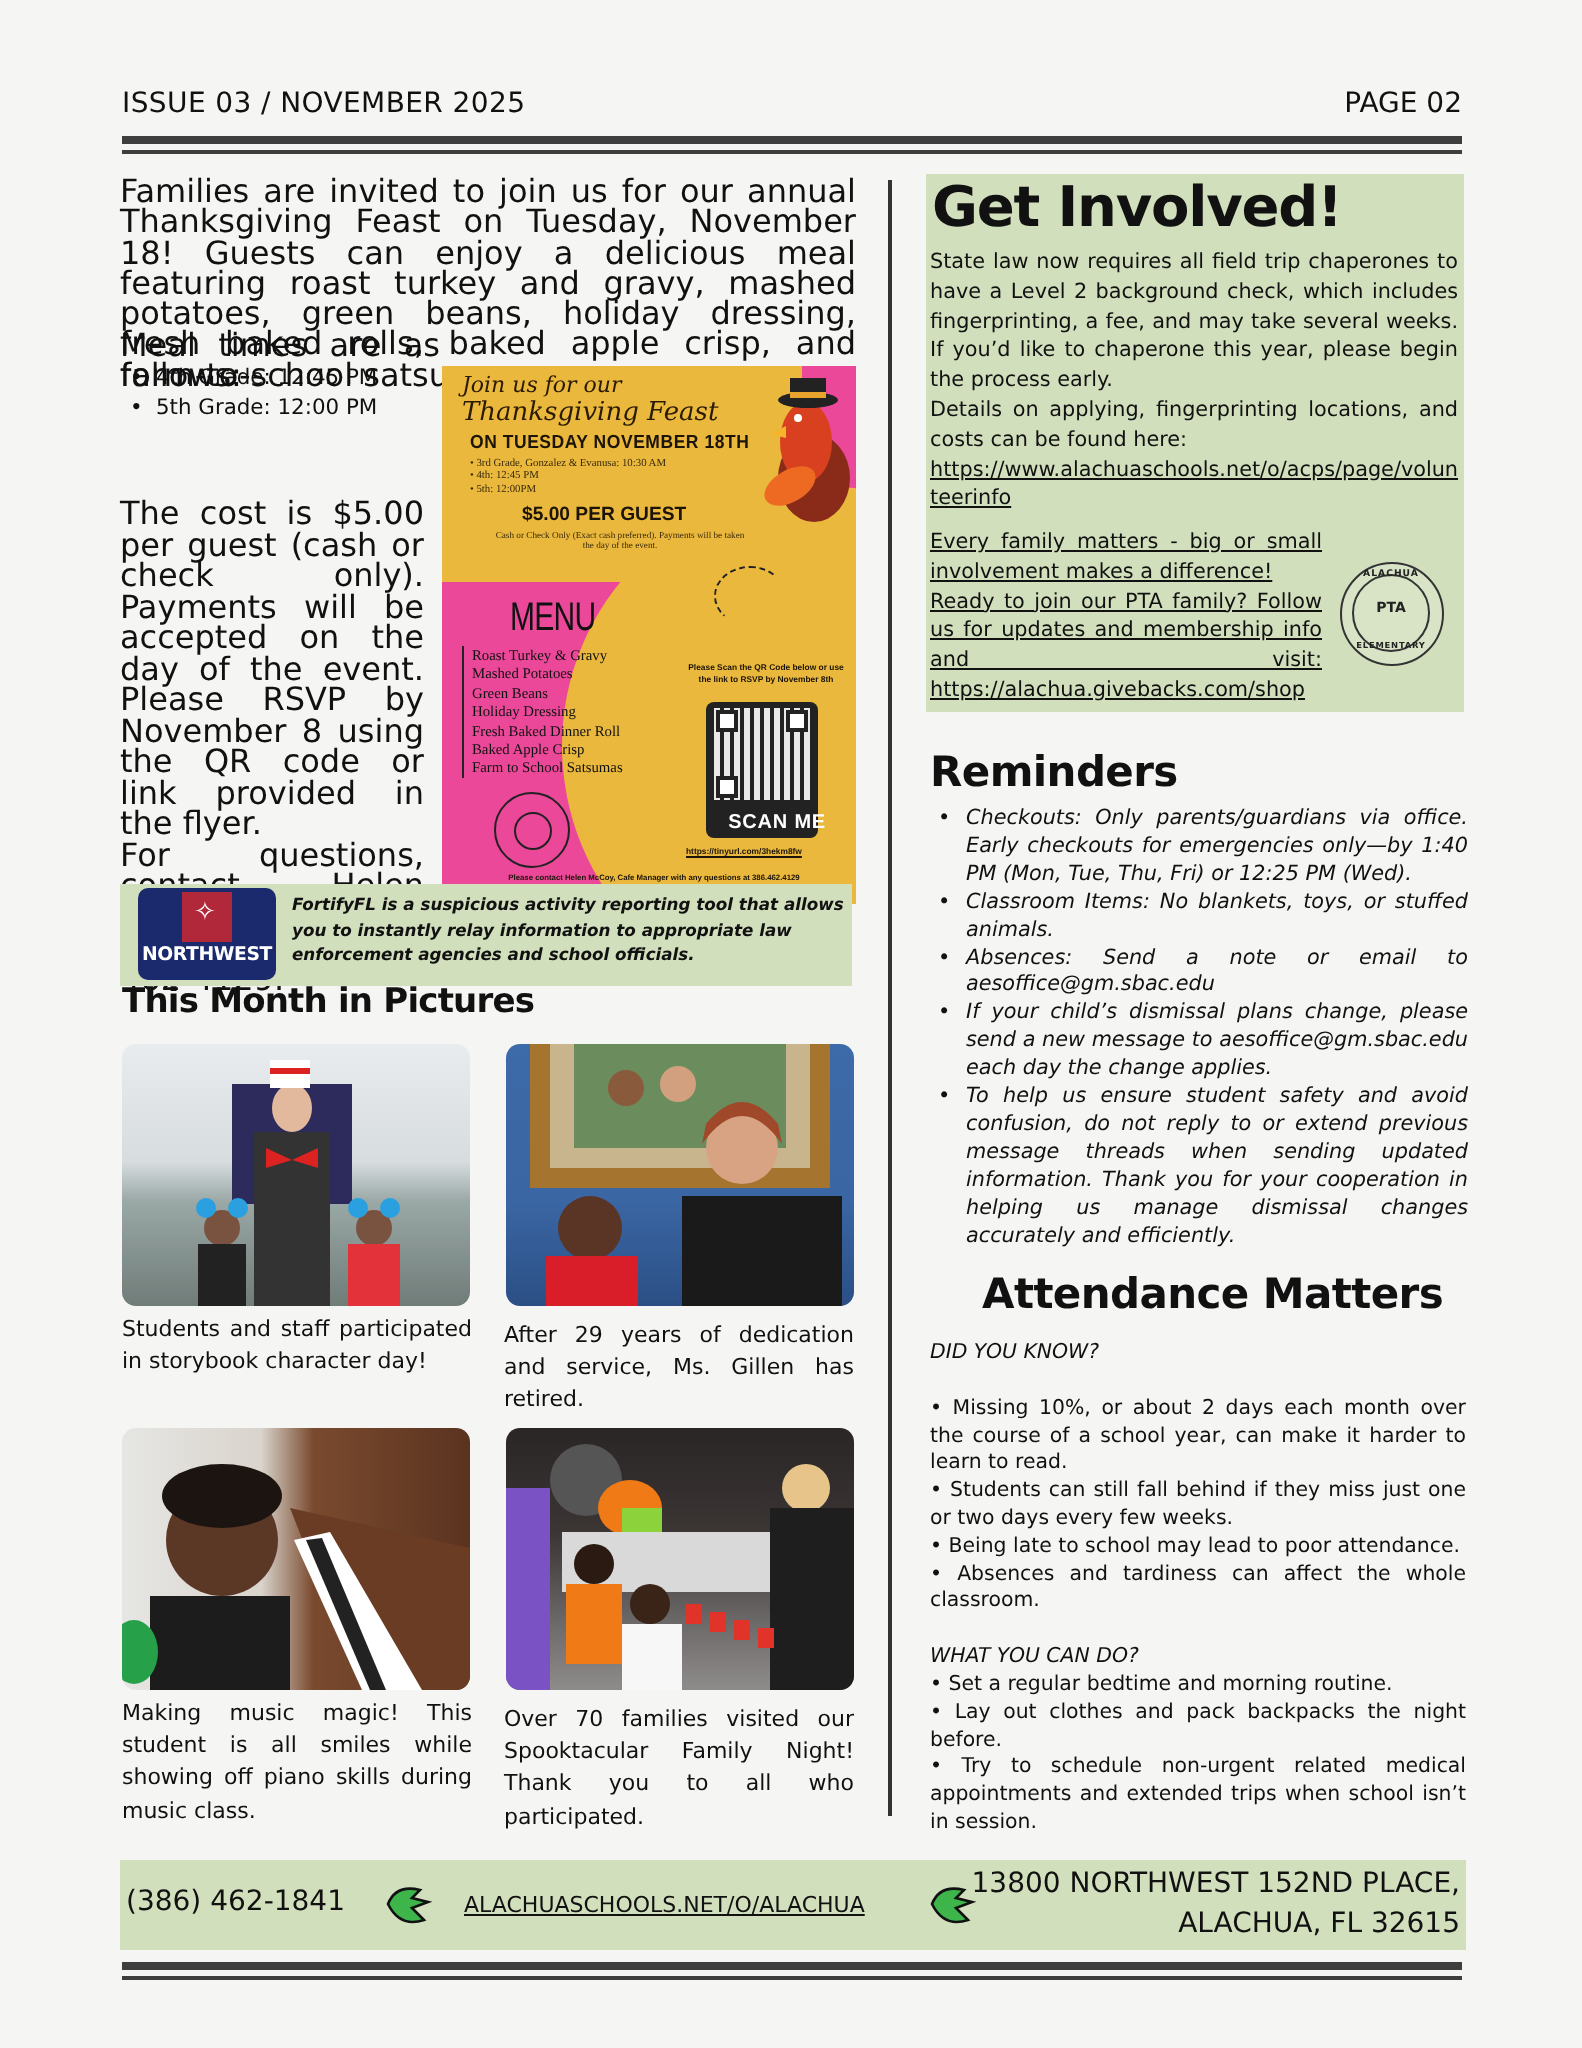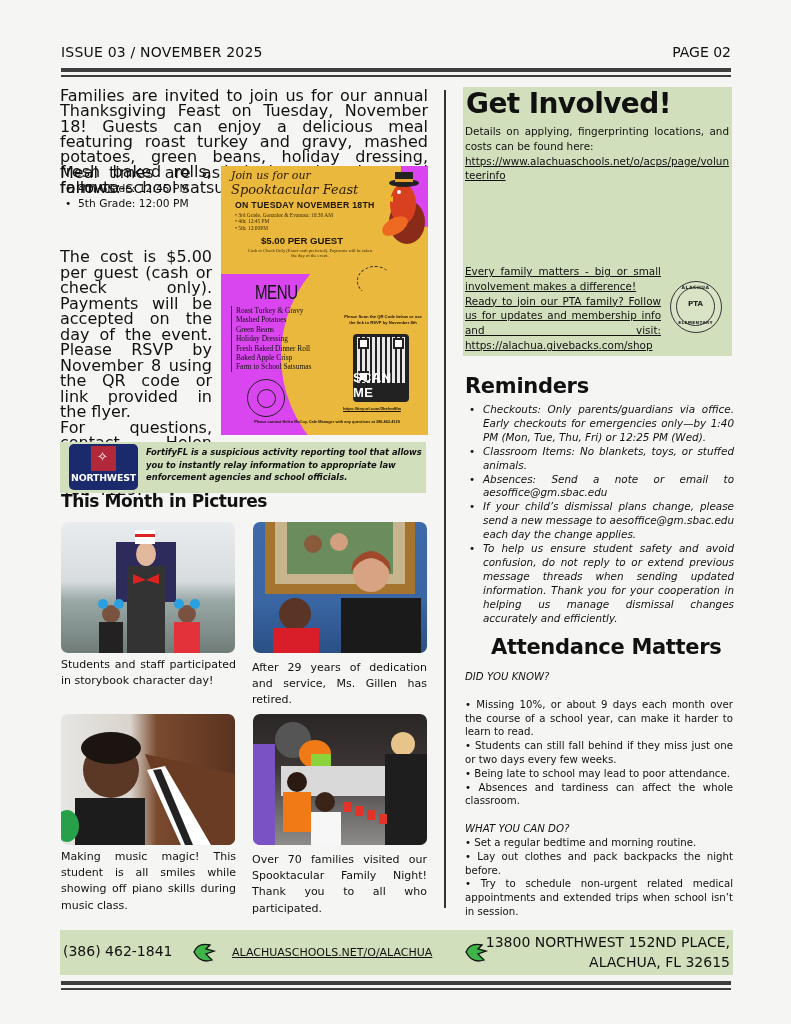--- a/index.html
+++ b/index.html
@@ -18,38 +18,38 @@
 
   .intro { position: absolute; left: 60px; top: 88px; width: 368px; }
   .meal-head { position: absolute; left: 60px; top: 165px; width: 160px; }
   .meal-list { position: absolute; left: 60px; top: 181px; width: 160px; list-style: none; }
   .meal-list li { font-size: 10.7px; line-height: 15.4px; padding-left: 18px; position: relative; }
   .meal-list li::before { content: "•"; position: absolute; left: 5px; }
   .cost { position: absolute; left: 60px; top: 249px; width: 152px; }
   .cost .p { line-height: 15.5px; }
 
   
-  .flyer { position: absolute; left: 221px; top: 166px; width: 207px; height: 269px; background: #d946ef; overflow: hidden; }
+  .flyer { position: absolute; left: 221px; top: 183px; width: 207px; height: 269px; background: #ec4899; overflow: hidden; }
   .flyer .top { position: absolute; left: 0; top: 0; width: 180px; height: 108px; background: #eab83c; border-bottom-right-radius: 14px; }
   .flyer .wedge { position: absolute; left: 60px; top: 60px; width: 260px; height: 260px; background: #eab83c; border-radius: 50%; }
   .flyer .script { position: absolute; left: 10px; top: 4px; font-family: "DejaVu Serif", serif; font-style: italic; font-size: 11px; line-height: 12px; color: #2b1b05; }
   .flyer .script2 { position: absolute; left: 10px; top: 16px; font-family: "DejaVu Serif", serif; font-style: italic; font-size: 13px; color: #2b1b05; }
   .flyer .date { position: absolute; left: 14px; top: 33px; font-family: "Liberation Sans", sans-serif; font-weight: bold; font-size: 9.5px; letter-spacing: 0.3px; color: #1c1408; transform: scaleX(0.92); transform-origin: left; }
   .flyer .times { position: absolute; left: 14px; top: 46px; font-family: "Liberation Serif", serif; font-size: 5.4px; line-height: 6.3px; color: #3a2a0a; }
   .flyer .price { position: absolute; left: 40px; top: 69px; font-family: "Liberation Sans", sans-serif; font-weight: bold; font-size: 9.6px; color: #1c1408; }
   .flyer .cash { position: absolute; left: 24px; top: 82px; width: 130px; text-align: center; font-family: "Liberation Serif", serif; font-size: 4.6px; line-height: 5.4px; color: #3a2a0a; }
   .flyer .menu-title { position: absolute; left: 34px; top: 115px; font-family: "Liberation Sans", sans-serif; font-size: 20px; letter-spacing: -0.5px; transform: scaleX(0.75); transform-origin: left; color: #111; }
   .flyer .menu-list { position: absolute; left: 10px; top: 140px; border-left: 1px solid #222; padding-left: 4px; font-family: "Liberation Serif", serif; font-size: 7.4px; line-height: 9.4px; color: #111; }
   .flyer .scan-note { position: absolute; left: 120px; top: 148px; width: 84px; text-align: center; font-family: "Liberation Sans", sans-serif; font-weight: bold; font-size: 4.2px; line-height: 6px; color: #1c1408; }
   .flyer .qr { position: absolute; left: 132px; top: 168px; width: 56px; height: 68px; background: #222; border-radius: 4px; }
   .flyer .qr-inner { position: absolute; left: 4px; top: 3px; width: 48px; height: 46px; background:
       repeating-linear-gradient(90deg, #fff 0 3px, #222 3px 5px),
       #fff; opacity: 0.9; }
   .flyer .qr-corner { position: absolute; width: 11px; height: 11px; border: 2.5px solid #222; background: #fff; }
-  .flyer .scan-me { position: absolute; left: 0; bottom: 2px; width: 60px; text-align: left; color: #fff; font-family: "Liberation Sans", sans-serif; font-weight: bold; font-size: 13px; letter-spacing: 0.4px; }
+  .flyer .scan-me { position: absolute; left: 0; bottom: 2px; width: 60px; text-align: right; color: #fff; font-family: "Liberation Sans", sans-serif; font-weight: bold; font-size: 10px; letter-spacing: 0.4px; }
   .flyer .flyer-link { position: absolute; left: 122px; top: 240px; font-family: "Liberation Sans", sans-serif; font-size: 4.2px; text-decoration: underline; color: #1c1408; font-weight: bold; }
   .flyer .contact { position: absolute; left: 8px; top: 253px; width: 196px; text-align: center; font-family: "Liberation Sans", sans-serif; font-weight: bold; font-size: 3.9px; color: #1c1408; }
   .flyer .seal { position: absolute; left: 26px; top: 213px; width: 38px; height: 38px; border: 1.5px solid #222; border-radius: 50%; }
   .flyer .seal::after { content: ""; position: absolute; left: 9px; top: 9px; width: 17px; height: 17px; border: 1.5px solid #222; border-radius: 50%; }
   .flyer .turkey { position: absolute; left: 152px; top: 4px; width: 52px; height: 80px; }
   .flyer .dash { position: absolute; left: 136px; top: 100px; width: 36px; height: 30px; border: 1.3px dashed #222; border-radius: 50%; border-color: #222 transparent transparent #222; }
 
   
   .fortify { position: absolute; left: 60px; top: 442px; width: 366px; height: 51px; background: #d2dfbc; }
   .fortify .logo { position: absolute; left: 9px; top: 2px; width: 69px; height: 46px; background: #1a2a6c; border-radius: 5px; overflow: hidden; }
@@ -125,21 +125,21 @@
 </ul>
 <div class="cost">
   <p class="p">The cost is $5.00 per guest (cash or check only). Payments will be accepted on the day of the event. Please RSVP by November 8 using the QR code or link provided in the flyer.</p>
   <p class="p">For questions, contact Helen McCoy, Café Manager, at 386-462-4129.</p>
 </div>
 
 <div class="flyer">
   <div class="wedge"></div>
   <div class="top"></div>
   <span class="script">Join us for our</span>
-  <span class="script2">Spooktacular Feast</span>
+  <span class="script2">Thanksgiving Feast</span>
   <span class="date">ON TUESDAY NOVEMBER 18TH</span>
   <div class="times">
     <div>• 3rd Grade, Gonzalez &amp; Evanusa: 10:30 AM</div>
     <div>• 4th: 12:45 PM</div>
     <div>• 5th: 12:00PM</div>
   </div>
   <span class="price">$5.00 PER GUEST</span>
   <span class="cash">Cash or Check Only (Exact cash preferred). Payments will be taken the day of the event.</span>
   <svg class="turkey" viewBox="0 0 52 80">
     <ellipse cx="34" cy="52" rx="18" ry="22" fill="#8a2b1a"></ellipse>
@@ -251,20 +251,21 @@
 </div>
 
 <p class="caption cap1">Students and staff participated in storybook character day!</p>
 <p class="caption cap2">After 29 years of dedication and service, Ms. Gillen has retired.</p>
 <p class="caption cap3">Making music magic! This student is all smiles while showing off piano skills during music class.</p>
 <p class="caption cap4">Over 70 families visited our Spooktacular Family Night! Thank you to all who participated.</p>
 
 <section class="involved">
   <h2>Get Involved!</h2>
   <div class="body1">
+    <p>State law now requires all field trip chaperones to have a Level 2 background check, which includes fingerprinting, a fee, and may take several weeks. If you’d like to chaperone this year, please begin the process early.</p>
     <p>Details on applying, fingerprinting locations, and costs can be found here:</p>
     <a class="link">https://www.alachuaschools.net/o/acps/page/volunteerinfo</a>
   </div>
   <div class="body2">
     <p>Every family matters - big or small involvement makes a difference!</p>
     <p>Ready to join our PTA family? Follow us for updates and membership info and visit: https://alachua.givebacks.com/shop</p>
   </div>
   <div class="pta">
     <div class="ring"></div>
     <span class="arc-top">ALACHUA</span>
@@ -279,21 +280,21 @@
   <li>Classroom Items: No blankets, toys, or stuffed animals.</li>
   <li>Absences: Send a note or email to aesoffice@gm.sbac.edu</li>
   <li>If your child’s dismissal plans change, please send a new message to aesoffice@gm.sbac.edu each day the change applies.</li>
   <li>To help us ensure student safety and avoid confusion, do not reply to or extend previous message threads when sending updated information. Thank you for your cooperation in helping us manage dismissal changes accurately and efficiently.</li>
 </ul>
 
 <h2 class="attend-title">Attendance Matters</h2>
 <div class="attend">
   <p class="it">DID YOU KNOW?</p>
   <div class="gap"></div>
-  <p> • Missing 10%, or about 9 days each month over the course of a school year, can make it harder to learn to read.</p>
+  <p> • Missing 10%, or about 2 days each month over the course of a school year, can make it harder to learn to read.</p>
   <p>• Students can still fall behind if they miss just one or two days every few weeks.</p>
   <p>• Being late to school may lead to poor attendance.</p>
   <p>• Absences and tardiness can affect the whole classroom.</p>
   <div class="gap"></div>
   <p class="it">WHAT YOU CAN DO?</p>
   <p>• Set a regular bedtime and morning routine.</p>
   <p>• Lay out clothes and pack backpacks the night before.</p>
   <p>• Try to schedule non-urgent related medical appointments and extended trips when school isn’t in session.</p>
 </div>
 

